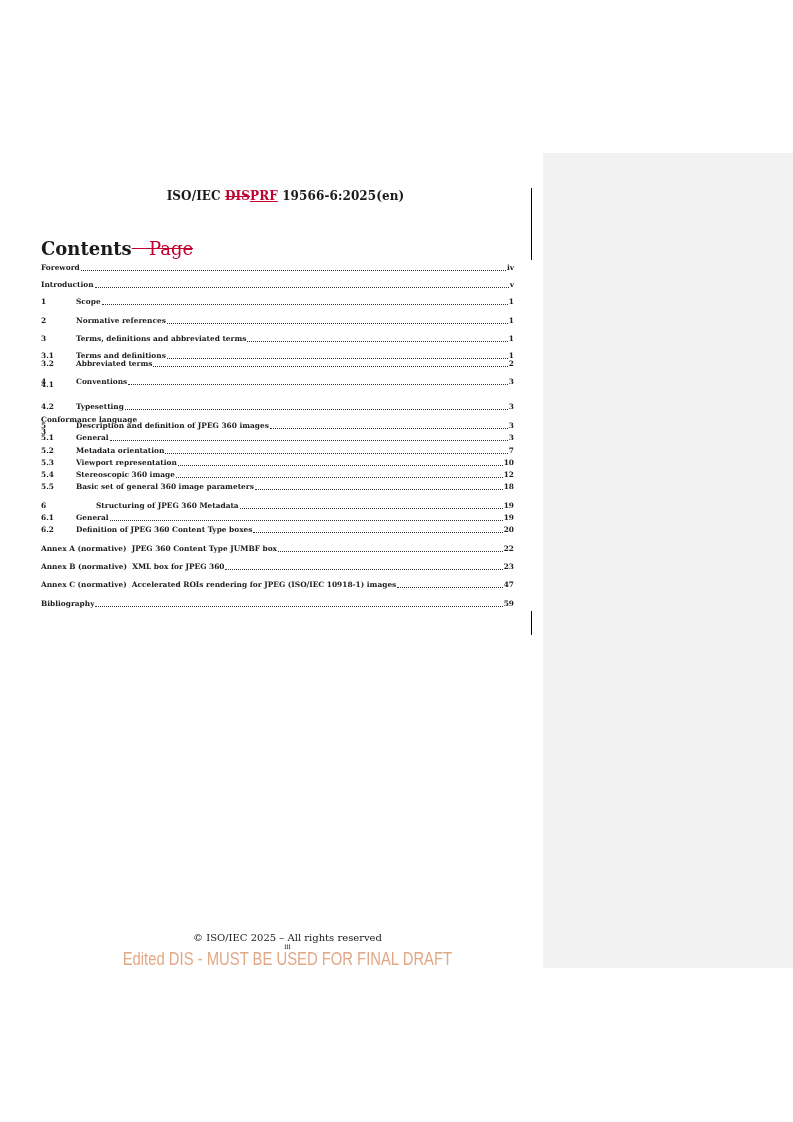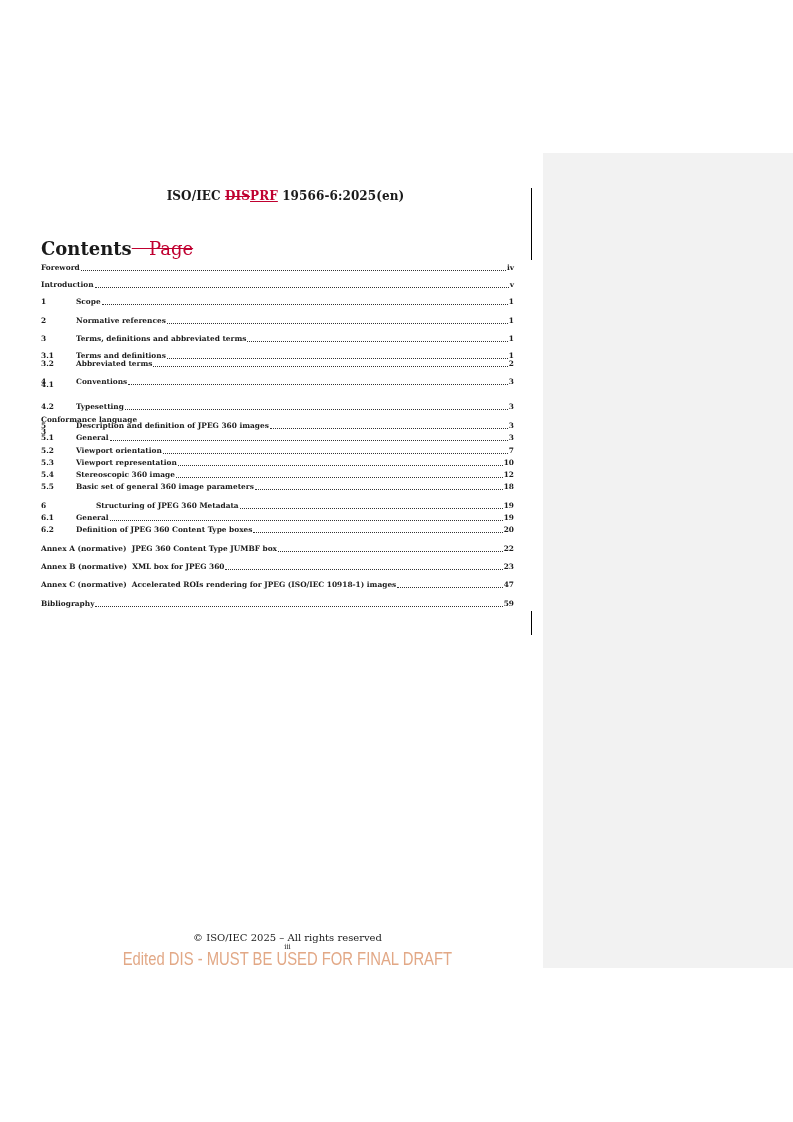--- a/index.html
+++ b/index.html
@@ -135,21 +135,21 @@
       <span class="toc-page">3</span>
     </div>
     <div class="toc-row" style="top: 433px;">
       <span class="toc-num">5.1</span>
       <span class="toc-title" style="white-space: pre;">General</span>
       <span class="toc-leader"></span>
       <span class="toc-page">3</span>
     </div>
     <div class="toc-row" style="top: 446px;">
       <span class="toc-num">5.2</span>
-      <span class="toc-title" style="white-space: pre;">Viewport orientation</span>
+      <span class="toc-title" style="white-space: pre;">Metadata orientation</span>
       <span class="toc-leader"></span>
       <span class="toc-page">7</span>
     </div>
     <div class="toc-row" style="top: 458px;">
       <span class="toc-num">5.3</span>
       <span class="toc-title" style="white-space: pre;">Viewport representation</span>
       <span class="toc-leader"></span>
       <span class="toc-page">10</span>
     </div>
     <div class="toc-row" style="top: 470px;">

